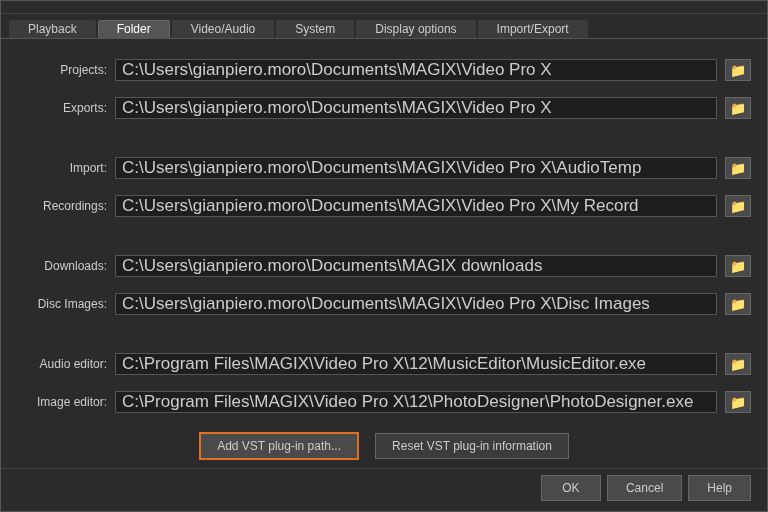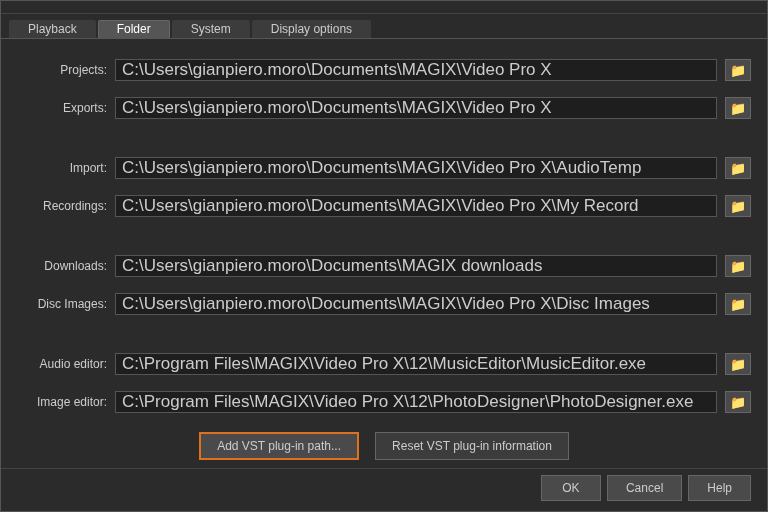--- a/index.html
+++ b/index.html
@@ -123,20 +123,21 @@
       flex-shrink: 0;
       color: #d4a030;
       font-size: 13px;
     }
     .actions {
       display: flex;
       gap: 16px;
       padding: 10px 16px 8px 16px;
       justify-content: center;
       flex-shrink: 0;
+      align-items: center;
     }
     .action-btn {
       padding: 5px 16px;
       background: #3c3c3c;
       border: 1px solid #666;
       color: #ccc;
       cursor: pointer;
       font-size: 12px;
       min-width: 160px;
     }
@@ -169,22 +170,24 @@
 <div class="dialog">
   <div class="title-bar">
     <span class="title-bar-text"></span>
     <button class="close-btn"></button>
   </div>
 
   <div class="tabs">
 
   <div class="tab">Playback</div>
       <div class="tab active">Folder</div>
+      <div class="tab">Video/Audio</div>
       <div class="tab">System</div>
       <div class="tab">Display options</div>
+      <div class="tab">Import/Export</div>
     </div>
 
   <div class="content">
     <div class="section-title"></div>
     <div class="form-grid">
 
     <div class="form-row">
           <div class="form-label">Projects:</div>
           <input type="text" class="form-input" value="C:\Users\gianpiero.moro\Documents\MAGIX\Video Pro X" style="">
           <button class="folder-btn">📁</button>

